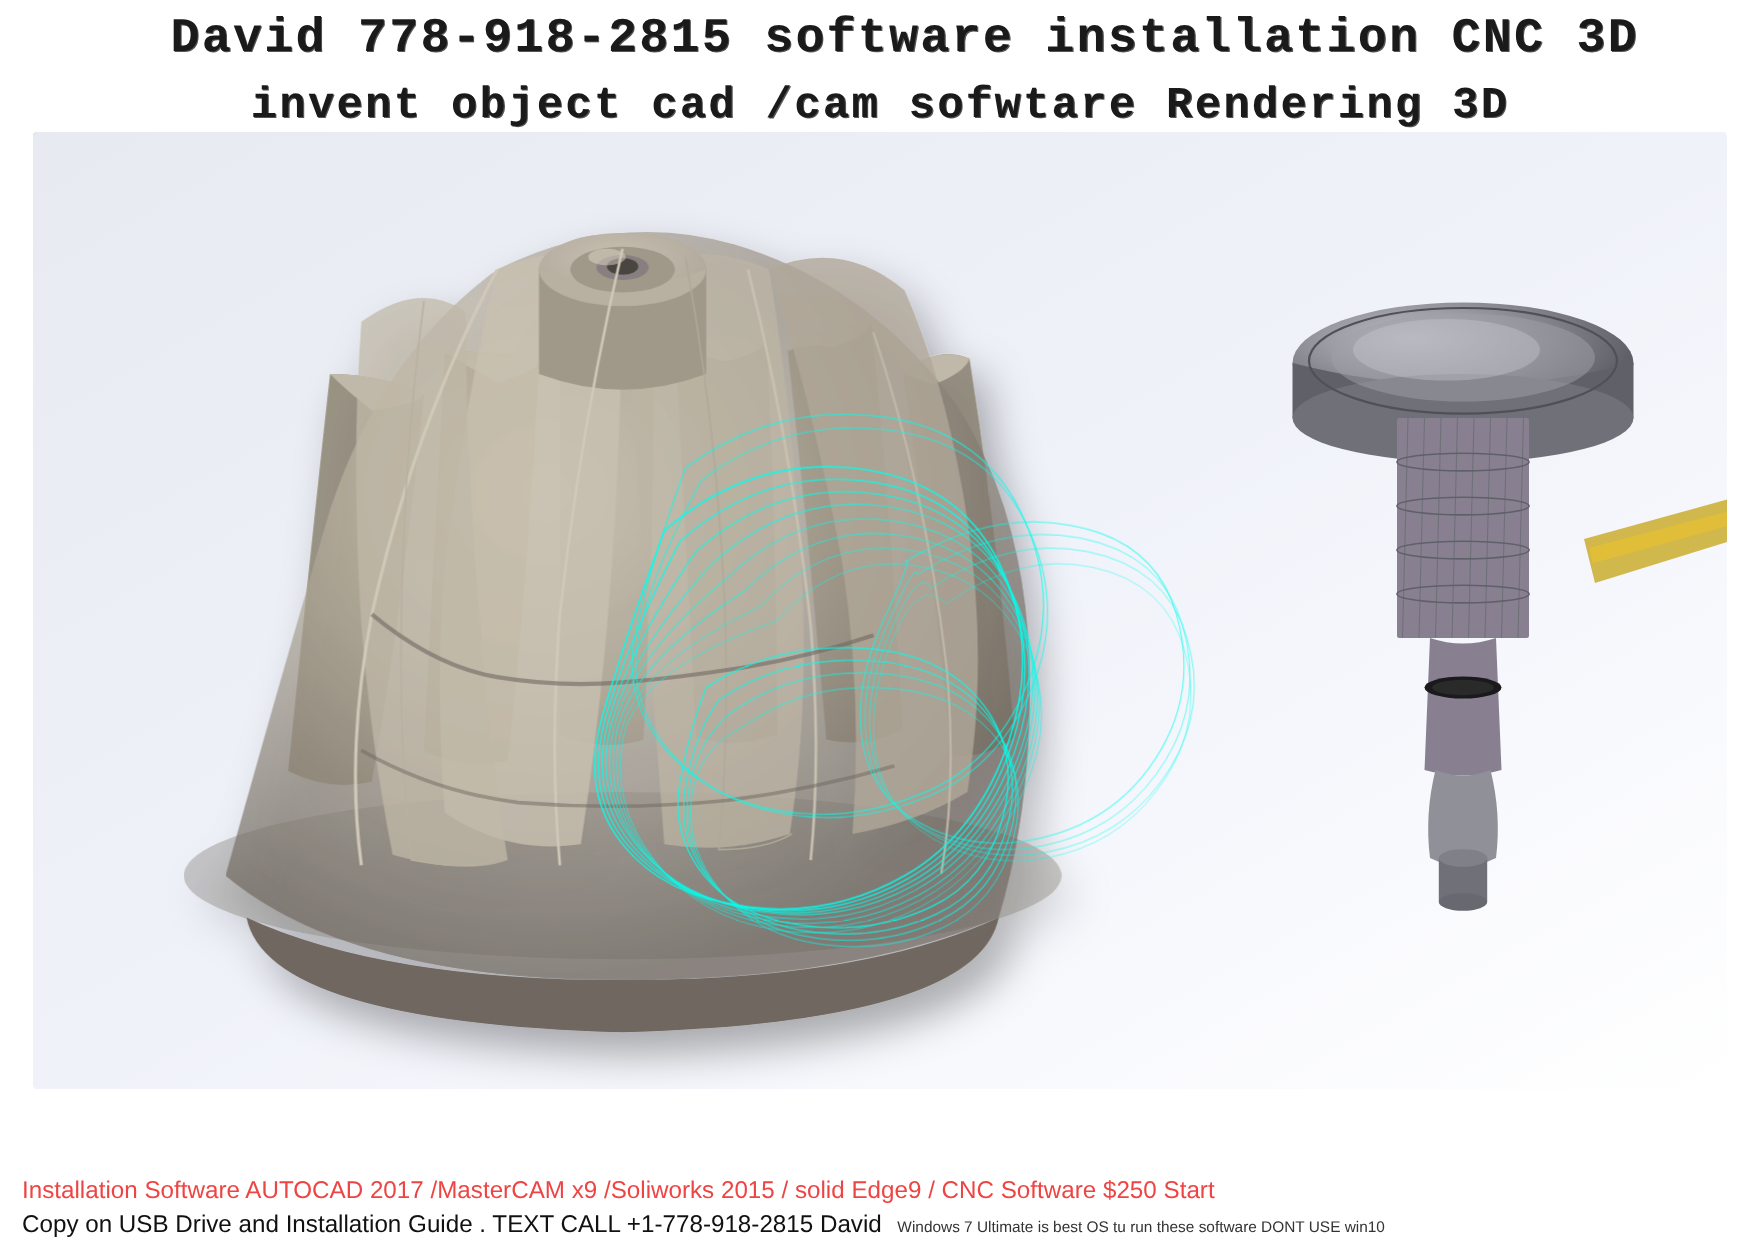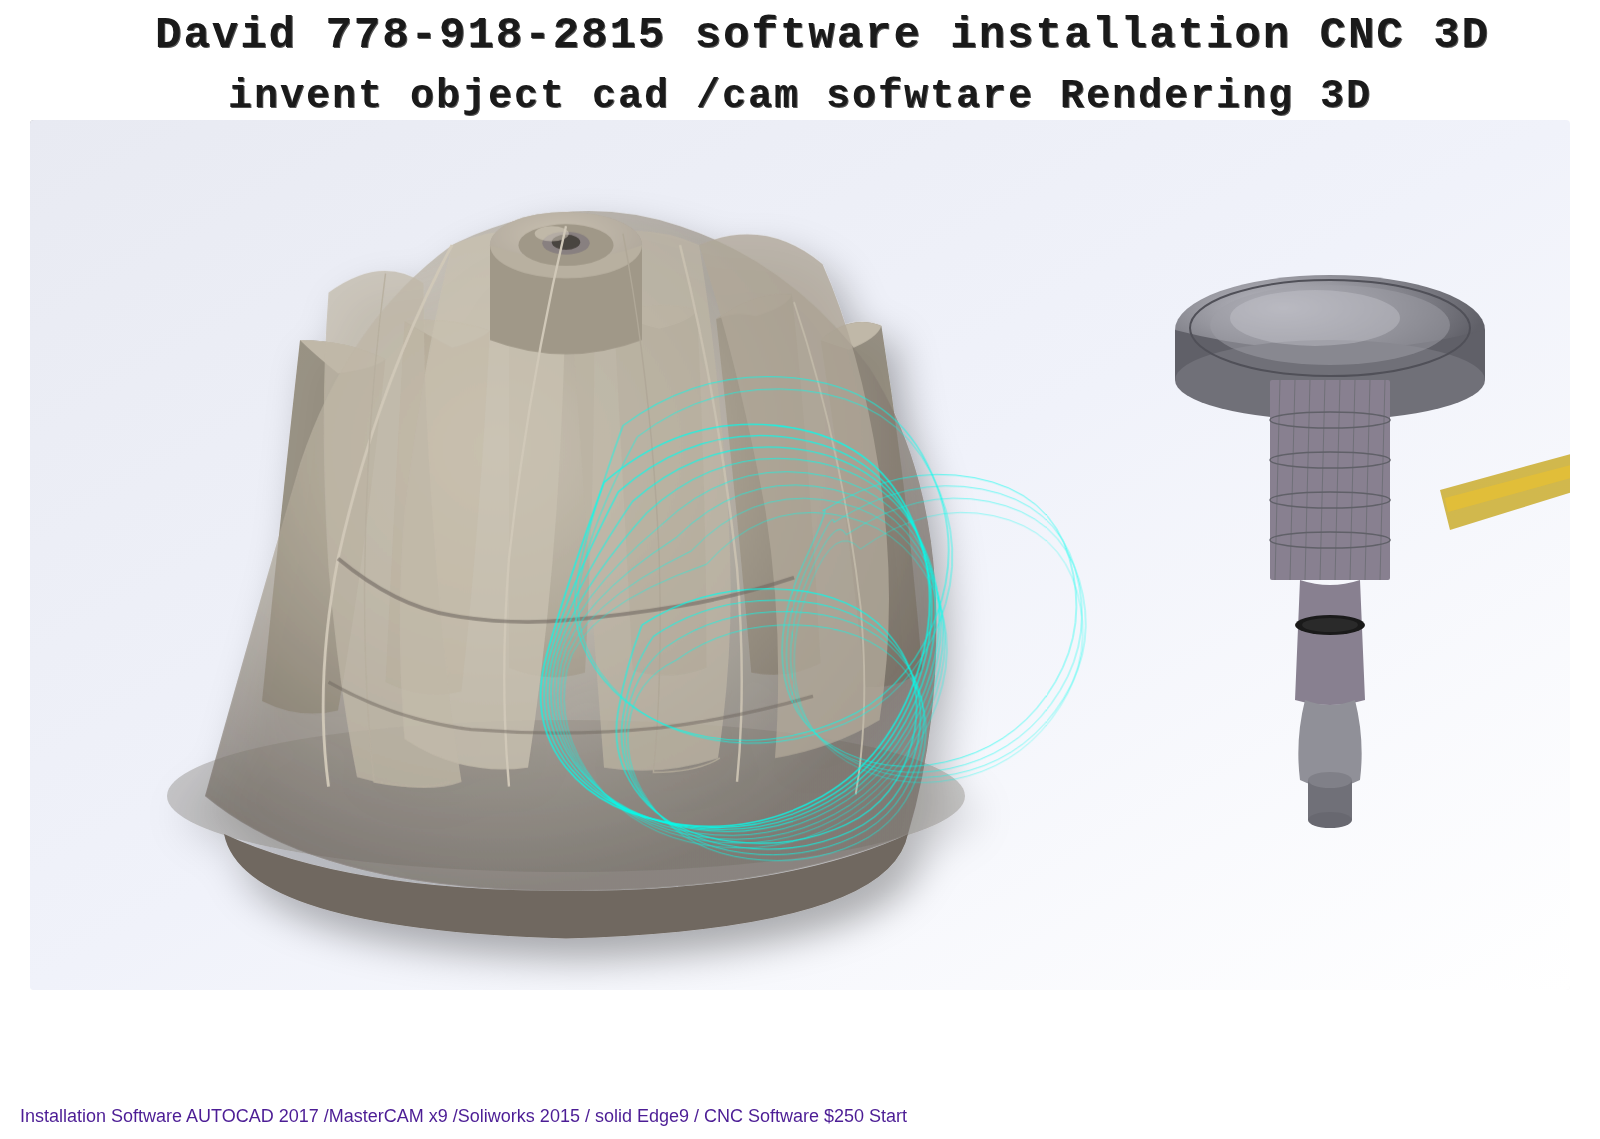--- a/index.html
+++ b/index.html
@@ -187,22 +187,22 @@
 
     
     .bottom-text-area {
       position: absolute;
       bottom: 10px;
       left: 20px;
       width: 1560px;
     }
 
     .bottom-line1 {
-      font-size: 18px;
-      color: #4c1d95;
+      font-size: 22px;
+      color: #ef4444;
       font-weight: normal;
       line-height: 1.4;
     }
 
     .bottom-line2 {
       font-size: 22px;
       color: #111111;
       font-weight: normal;
       line-height: 1.4;
     }
@@ -495,15 +495,19 @@
         <ellipse cx="180" cy="600" rx="22" ry="8" fill="#686870"></ellipse>
 
       </g>
 
     </svg>
 
   </div>
 
   <div class="bottom-text-area">
     <div class="bottom-line1">Installation Software  AUTOCAD 2017 /MasterCAM x9  /Soliworks 2015 / solid Edge9 / CNC Software $250 Start</div>
+    <div class="bottom-line2">
+      <span>Copy on USB Drive and Installation Guide . TEXT CALL +1-778-918-2815 David</span>
+      <span class="bottom-line2-small">Windows 7 Ultimate  is best OS tu run these software DONT USE win10</span>
+    </div>
   </div>
 
 </div>
 
 </body></html>

